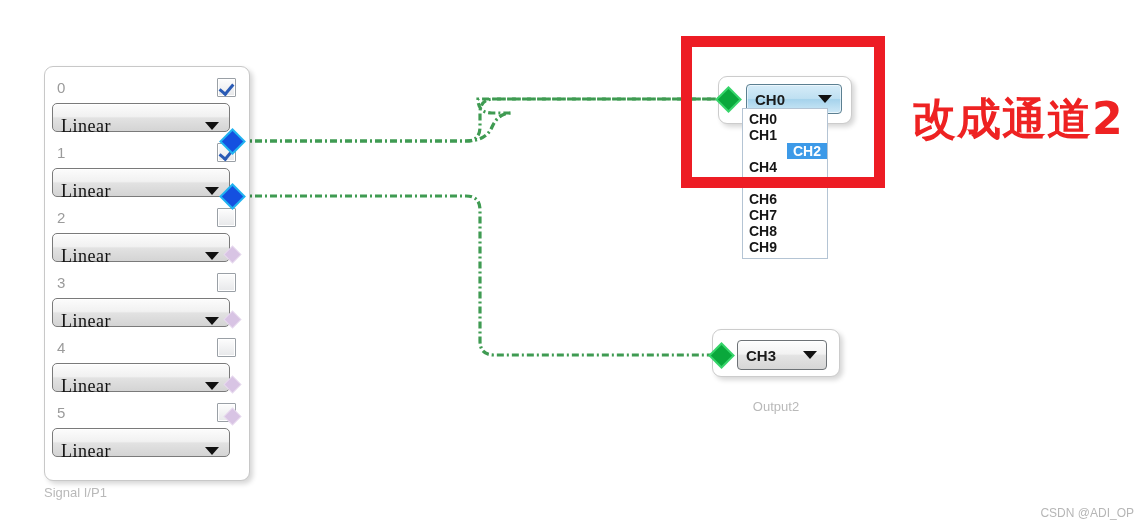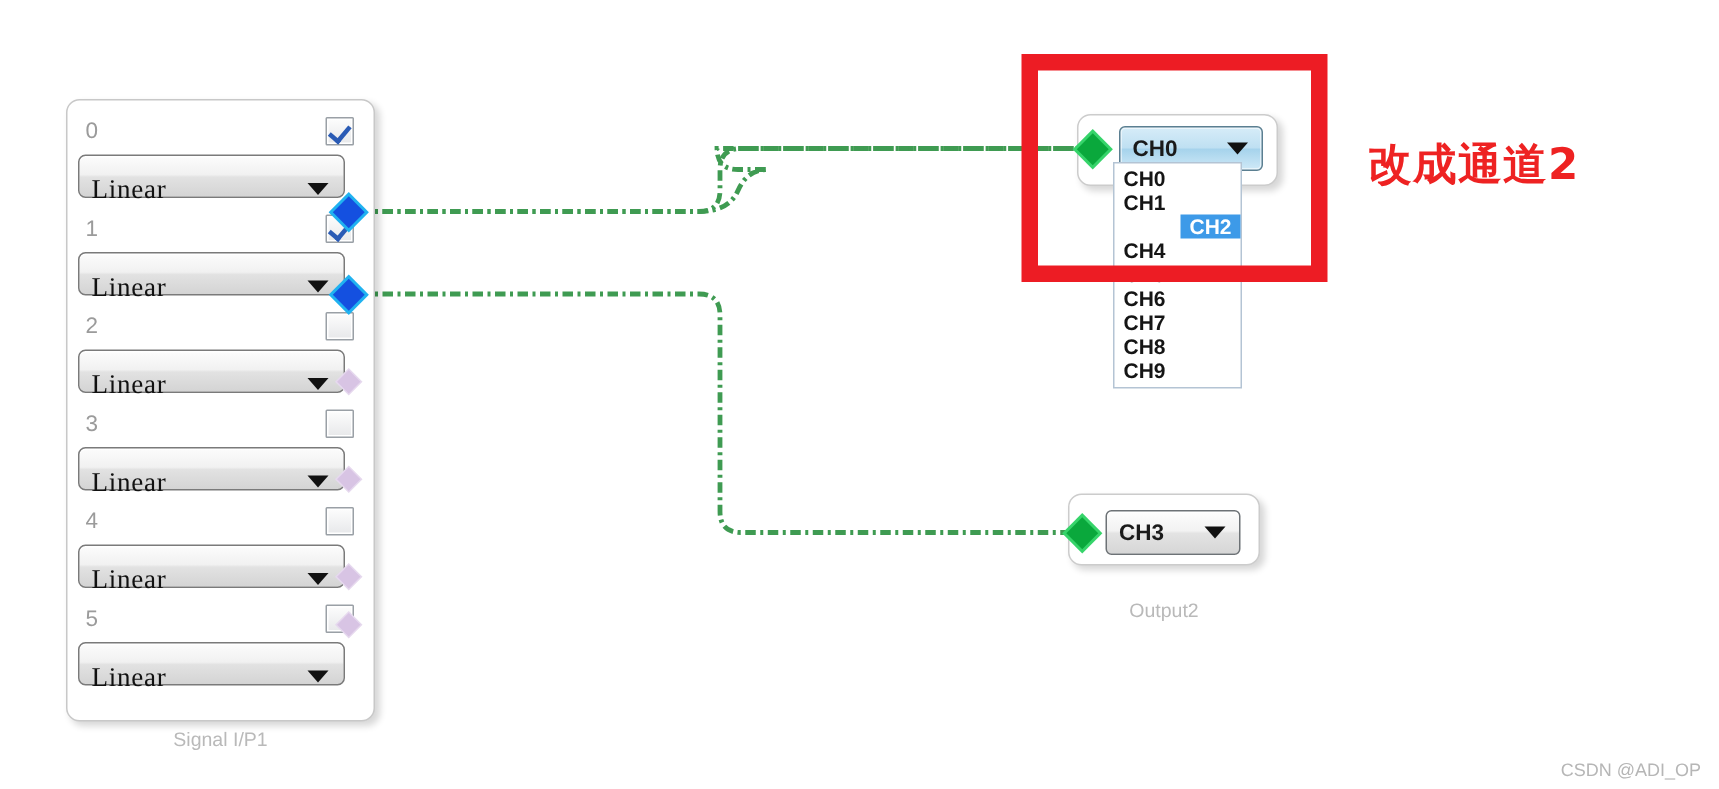--- a/index.html
+++ b/index.html
@@ -102,21 +102,20 @@
     width: 0; height: 0;
     border-left: 7px solid transparent;
     border-right: 7px solid transparent;
     border-top: 8px solid #111111;
     margin-right: 4px;
   }
   #signal-label {
     position: absolute;
     left: 44px; top: 485px;
     width: 206px;
-    text-align: center;
     font-size: 13px;
     color: #b9b9b9;
     font-family: "Liberation Sans", sans-serif;
   }
 
   
   .port {
     position: absolute;
     width: 15px; height: 15px;
     transform: rotate(45deg);
@@ -225,21 +224,21 @@
 
   
   .cn-note {
     position: absolute;
     color: #ee2222;
     font-weight: bold;
     font-family: "DejaVu Sans", sans-serif;
     white-space: nowrap;
     letter-spacing: 1px;
   }
-  #cn-note-1 { left: 912px; top: 90px; font-size: 29px; }
+  #cn-note-1 { left: 912px; top: 90px; font-size: 44px; }
   #cn-note-2 { left: 878px; top: 336px; font-size: 40px; }
 
   
   #watermark {
     position: absolute;
     right: 12px; bottom: 6px;
     font-size: 12px;
     color: #b6b6b6;
     font-family: "Liberation Sans", sans-serif;
   }

